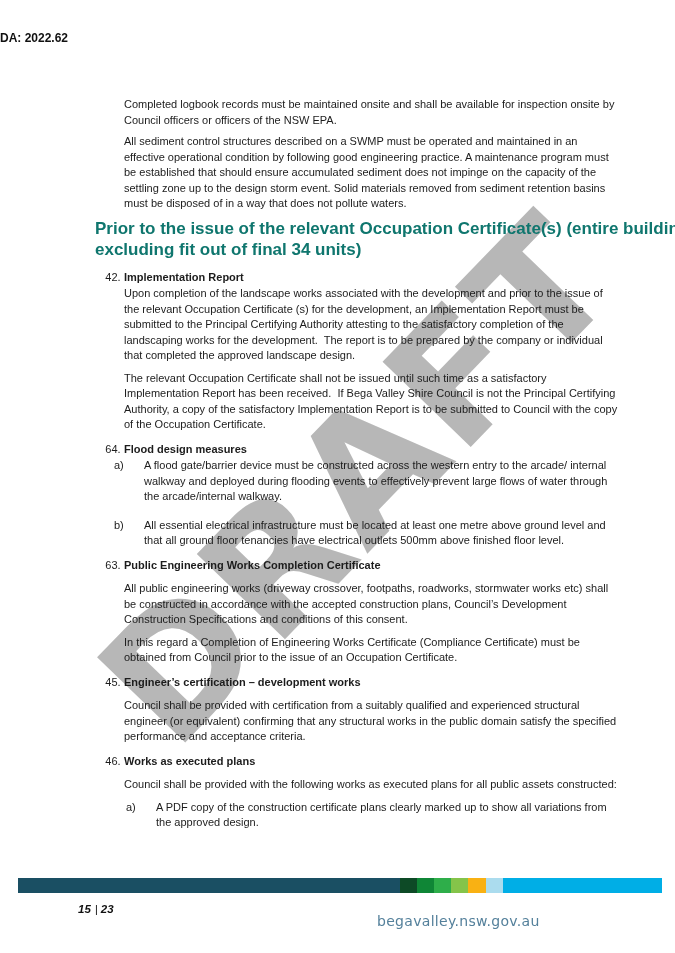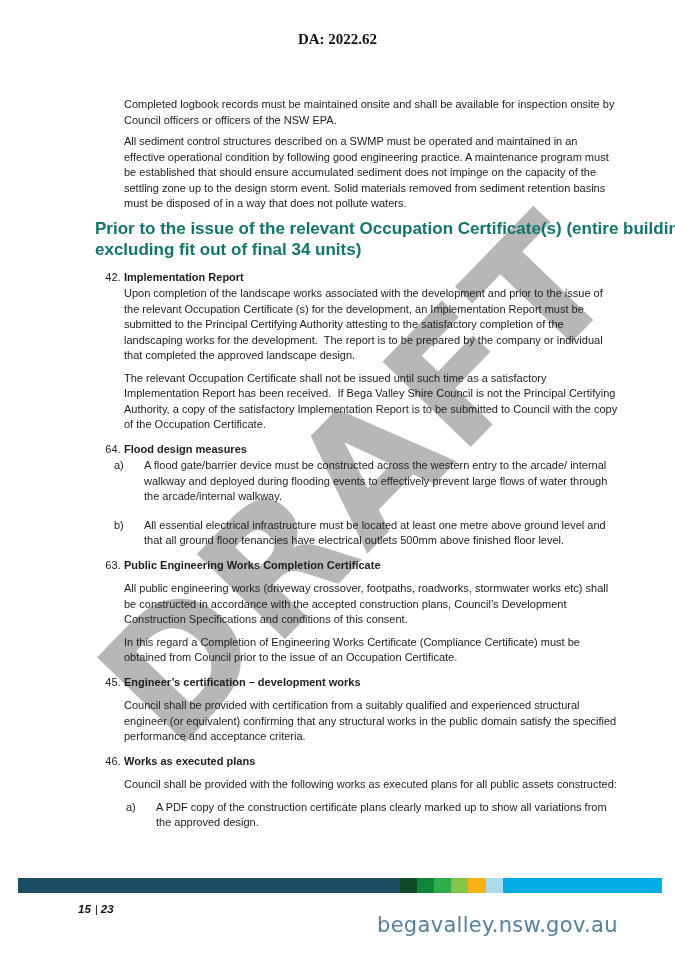--- a/index.html
+++ b/index.html
@@ -6,21 +6,21 @@
   .page{
     position:relative;
     width:675px;height:953px;
     background:#ffffff;
     overflow:hidden;
     font-family:"Liberation Sans",sans-serif;
     color:#1c1c1c;
   }
   .doc-ref{
     position:absolute;top:31px;left:0;width:100%;
-    text-align:center;font-size:15px;font-weight:700;color:#111;font-family:Liberation Serif, serif;
+    text-align:left;font-size:12px;font-weight:700;color:#111;
   }
   .watermark{
     position:absolute;top:480px;left:358px;
     transform:translate(-50%,-50%) rotate(-46deg);
     font-family:"DejaVu Sans",sans-serif;
     font-size:168px;font-weight:700;letter-spacing:4px;
     color:#9c9c9c;opacity:0.72;
     z-index:1;pointer-events:none;user-select:none;
     white-space:nowrap;
   }
@@ -57,21 +57,21 @@
   .seg-s5{width:18px;}
   .seg-last{flex:1;}
   .page-num{
     position:absolute;left:78px;top:903px;z-index:3;
     font-size:11.5px;font-weight:700;color:#111;font-style:italic;
   }
   .page-num .sep{font-weight:400;margin:0 3px 0 4px;}
   .website{
     position:absolute;left:377px;top:913px;z-index:3;
     font-family:"DejaVu Sans",sans-serif;
-    font-size:21px;letter-spacing:0.3px;
+    font-size:14px;letter-spacing:0.3px;
   }
 </style>
 </head>
 <body>
 
 <div class="page">
 
   <div class="doc-ref">DA: 2022.62</div>
 
   <div class="watermark">DRAFT</div>

